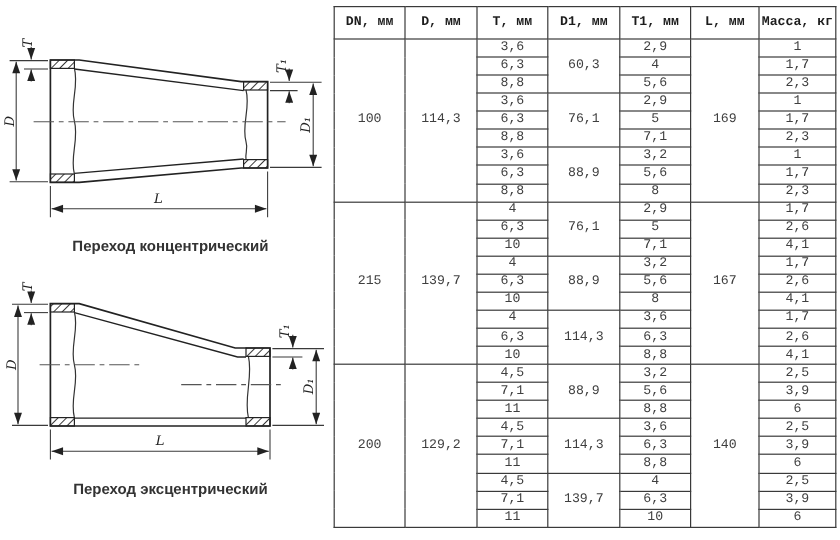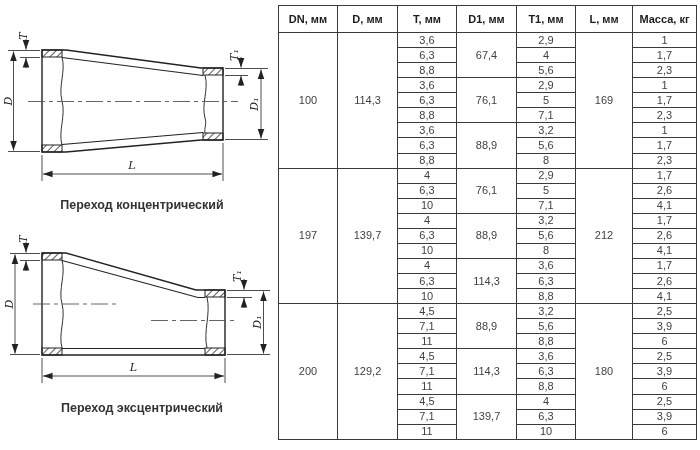--- a/index.html
+++ b/index.html
@@ -13,21 +13,21 @@
   .inner   { fill:none; stroke:#222; stroke-width:1.1; }
   .wavy    { fill:none; stroke:#333; stroke-width:1; }
   .hatchbox{ fill:url(#hatch); stroke:#222; stroke-width:1; }
   .center  { fill:none; stroke:#555; stroke-width:0.9; stroke-dasharray:17 4 4 4; }
   .ext     { fill:none; stroke:#3a3a3a; stroke-width:0.9; }
   .dim     { fill:none; stroke:#3a3a3a; stroke-width:0.9; }
   .dim-label { font:italic 11px "DejaVu Serif", serif; fill:#222; }
   .caption   { font:600 12.5px "Liberation Sans", sans-serif; fill:#333; }
 
   table.spec { position:absolute; left:278px; top:5px; width:418px; height:435px;
-               border-collapse:collapse; table-layout:fixed; background:#fff; }
+               border-collapse:collapse; table-layout:fixed; background:#fff;font-family:Liberation Mono, monospace; }
   table.spec th, table.spec td {
     border:1px solid #3a3a3a; text-align:center; vertical-align:middle;
     padding:0; font-size:11px; line-height:13px; color:#3f3f3f;
     overflow:hidden; white-space:nowrap;
   }
   table.spec th { font-weight:bold; color:#1c1c1c; height:27px; }
 </style>
 </head>
 <body>
 
@@ -138,21 +138,21 @@
           <th>T1, мм</th>
           <th>L, мм</th>
           <th>Масса, кг</th>
         </tr>
     </thead>
     <tbody>
         <tr>
           <td rowspan="9">100</td>
           <td rowspan="9">114,3</td>
           <td>3,6</td>
-          <td rowspan="3">67,4</td>
+          <td rowspan="3">60,3</td>
           <td>2,9</td>
           <td rowspan="9">169</td>
           <td>1</td>
         </tr>
         <tr>
           <td>6,3</td>
           <td>4</td>
           <td>1,7</td>
         </tr>
         <tr>
@@ -186,26 +186,26 @@
           <td>6,3</td>
           <td>5,6</td>
           <td>1,7</td>
         </tr>
         <tr>
           <td>8,8</td>
           <td>8</td>
           <td>2,3</td>
         </tr>
         <tr>
-          <td rowspan="9">197</td>
+          <td rowspan="9">215</td>
           <td rowspan="9">139,7</td>
           <td>4</td>
           <td rowspan="3">76,1</td>
           <td>2,9</td>
-          <td rowspan="9">212</td>
+          <td rowspan="9">167</td>
           <td>1,7</td>
         </tr>
         <tr>
           <td>6,3</td>
           <td>5</td>
           <td>2,6</td>
         </tr>
         <tr>
           <td>10</td>
           <td>7,1</td>
@@ -242,21 +242,21 @@
           <td>10</td>
           <td>8,8</td>
           <td>4,1</td>
         </tr>
         <tr>
           <td rowspan="9">200</td>
           <td rowspan="9">129,2</td>
           <td>4,5</td>
           <td rowspan="3">88,9</td>
           <td>3,2</td>
-          <td rowspan="9">180</td>
+          <td rowspan="9">140</td>
           <td>2,5</td>
         </tr>
         <tr>
           <td>7,1</td>
           <td>5,6</td>
           <td>3,9</td>
         </tr>
         <tr>
           <td>11</td>
           <td>8,8</td>

